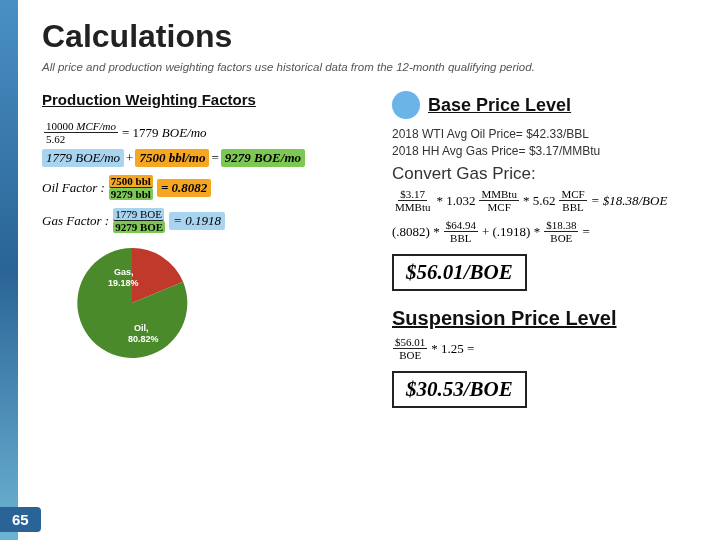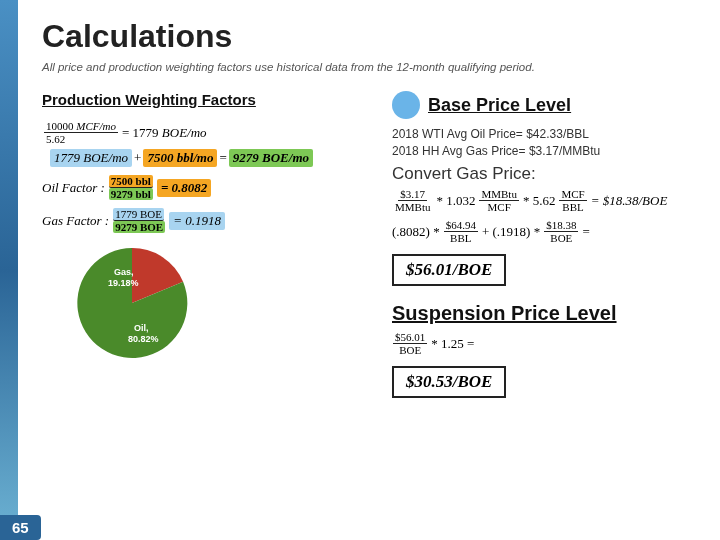--- a/index.html
+++ b/index.html
@@ -103,21 +103,21 @@
     .highlight-blue {
       background-color: #a8d4f0;
       padding: 1px 4px;
       border-radius: 2px;
     }
 
     .result-box {
       border: 2px solid #222;
       display: inline-block;
       padding: 4px 12px;
-      font-size: 17px;
+      font-size: 21px;
       font-weight: bold;
       font-family: 'Times New Roman', serif;
       font-style: italic;
       margin: 6px 0;
     }
 
     .base-price-header {
       display: flex;
       align-items: center;
       gap: 8px;
@@ -158,21 +158,21 @@
       font-weight: bold;
       text-decoration: underline;
       color: #111;
       margin-top: 10px;
       margin-bottom: 6px;
     }
 
     .page-num {
       position: absolute;
       left: 0;
-      bottom: 0;
+      bottom: 8px;
       background: #2a6496;
       color: #fff;
       font-size: 15px;
       font-weight: bold;
       padding: 4px 12px;
       border-radius: 0 4px 4px 0;
     }
 
     
     .pie-container {
@@ -239,21 +239,21 @@
       <div class="section-title">Production Weighting Factors</div>
 
       <div class="row-math">
         <span class="fraction">
           <span class="num">10000 <em>MCF/mo</em></span>
           <span class="den">5.62</span>
         </span>
         <span>= 1779 <em>BOE/mo</em></span>
       </div>
 
-      <div class="row-math" style="margin-bottom:8px;margin-left:8px;">
+      <div class="row-math" style="margin-bottom:8px;">
         <span class="highlight-blue italic-math">1779 BOE/mo</span>
         <span> + </span>
         <span class="highlight-orange italic-math">7500 bbl/mo</span>
         <span> = </span>
         <span class="highlight-green italic-math">9279 BOE/mo</span>
       </div>
 
       <div class="row-math" style="margin-bottom:8px;">
         <span class="italic-math">Oil Factor :</span>
         <span class="fraction">

